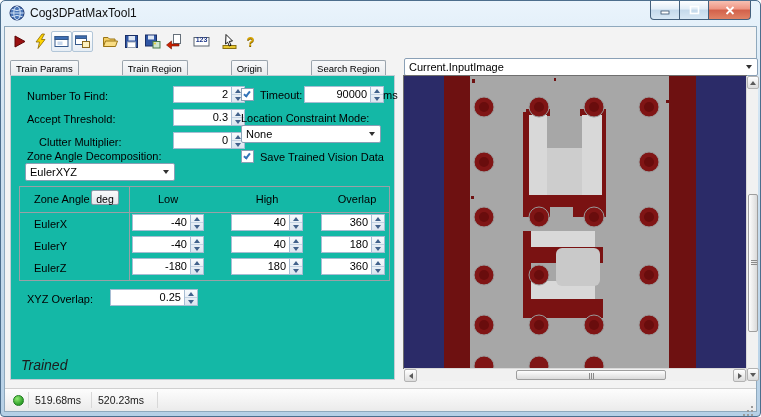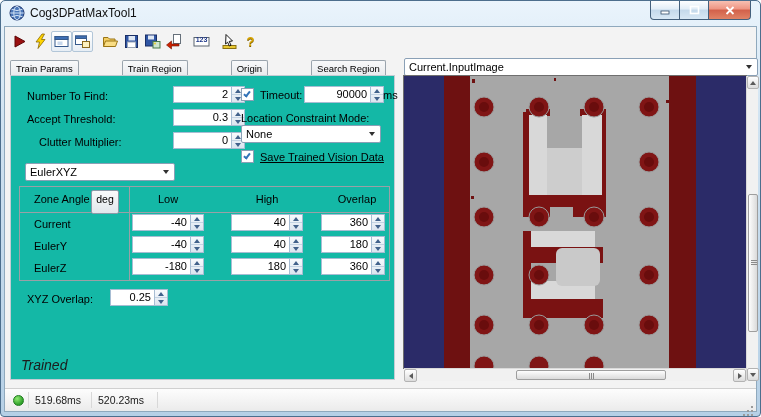--- a/index.html
+++ b/index.html
@@ -42,21 +42,21 @@
   .combo{position:absolute;height:18px;background:#fff;border:1px solid #8aa0b6;border-radius:2px;display:flex;align-items:center;}
   .combo-val{flex:1;font-size:11px;padding-left:4px;white-space:nowrap;overflow:hidden;}
   .combo-btn{width:16px;align-self:stretch;display:flex;align-items:center;justify-content:center;}
   .ctri{width:0;height:0;border-left:3.5px solid transparent;border-right:3.5px solid transparent;border-top:4px solid #303030;}
   .chk{position:absolute;width:13px;height:13px;background:#fff;border:1px solid #8aa0b6;}
   .chk .mark{position:absolute;left:3px;top:1px;width:4px;height:7px;border:solid #3273b8;border-width:0 2px 2px 0;transform:rotate(38deg);}
   
   .ztable{position:absolute;left:8px;top:110px;width:371px;height:95px;border:1px solid #9aa0a6;}
   .ztable .hline{position:absolute;left:0;right:0;top:25px;height:1px;background:#9aa0a6;}
   .ztable .vline{position:absolute;left:109px;top:0;bottom:0;width:1px;background:#9aa0a6;}
-  .degbtn{position:absolute;left:71px;top:3px;width:28px;height:24px;font-size:10.5px;text-align:center;line-height:17px;
+  .degbtn{position:absolute;left:71px;top:3px;width:28px;height:15px;font-size:10.5px;text-align:center;line-height:17px;
     background:linear-gradient(#f9fafb,#e2e7ec);border:1px solid #8b9aa8;border-radius:2px;}
   .colhead{position:absolute;top:6px;width:72px;text-align:center;font-size:11px;}
   .trained{position:absolute;left:10px;top:281px;font-size:14px;font-style:italic;color:#1c1c1c;}
   
   .rcombo{left:399px;top:31px;width:354px;}
   .imagewrap{position:absolute;left:399px;top:49px;width:354px;height:305px;}
   .imgcanvas{position:absolute;left:0;top:0;outline:1px solid #6f6f6f;display:block;}
   .sbv{position:absolute;right:0;top:0;width:12px;height:305px;background:#f1f1f1;border-left:1px solid #dadada;}
   .sbh{position:absolute;left:0;bottom:0;width:342px;height:13px;background:#f1f1f1;border-top:1px solid #dadada;}
   .sb-btn{position:absolute;background:linear-gradient(#ffffff,#dcdcdc);border:1px solid #b3b3b3;border-radius:2px;display:flex;align-items:center;justify-content:center;}
@@ -258,39 +258,40 @@
       <div class="combo" style="left:230px;top:49px;width:140px;">
         <span class="combo-val">None</span>
         <span class="combo-btn">
             <i class="ctri"></i>
           </span>
       </div>
 
       <div class="chk" style="left:230px;top:74px;">
           <i class="mark"></i>
         </div>
-      <span class="lbl" style="left:249px;top:75px;text-decoration:underline;">Save Trained Vision Data</span>
-
+      <span class="lbl" style="left:249px;top:75px;">Save Trained Vision Data</span>
+
+      <span class="lbl" style="left:16px;top:74px;">Zone Angle Decomposition:</span>
       <div class="combo" style="left:14px;top:87px;width:150px;">
         <span class="combo-val">EulerXYZ</span>
         <span class="combo-btn">
             <i class="ctri"></i>
           </span>
       </div>
 
       <div class="ztable">
         <div class="hline"></div>
         <div class="vline"></div>
         <span class="lbl" style="left:14px;top:6px;">Zone Angle</span>
         <div class="degbtn">deg</div>
         <span class="colhead" style="left:112px;">Low</span>
         <span class="colhead" style="left:211px;">High</span>
         <span class="colhead" style="left:301px;">Overlap</span>
 
-        <span class="lbl" style="left:14px;top:31px;">Current</span>
+        <span class="lbl" style="left:14px;top:31px;">EulerX</span>
         <div class="spin" style="left:112px;top:27px;width:72px;">
           <div class="spin-val">-40</div>
           <div class="spin-btns">
               <div class="spin-b up">
                 <i class="tri-up"></i>
               </div>
               <div class="spin-b">
                 <i class="tri-dn"></i>
               </div>
             </div>
@@ -383,21 +384,21 @@
                 <i class="tri-up"></i>
               </div>
               <div class="spin-b">
                 <i class="tri-dn"></i>
               </div>
             </div>
         </div>
       </div>
 
       <span class="lbl" style="left:16px;top:217px;">XYZ Overlap:</span>
-      <div class="spin" style="left:99px;top:213px;width:58px;">
+      <div class="spin" style="left:99px;top:213px;width:88px;">
         <div class="spin-val">0.25</div>
         <div class="spin-btns">
             <div class="spin-b up">
               <i class="tri-up"></i>
             </div>
             <div class="spin-b">
               <i class="tri-dn"></i>
             </div>
           </div>
       </div>

